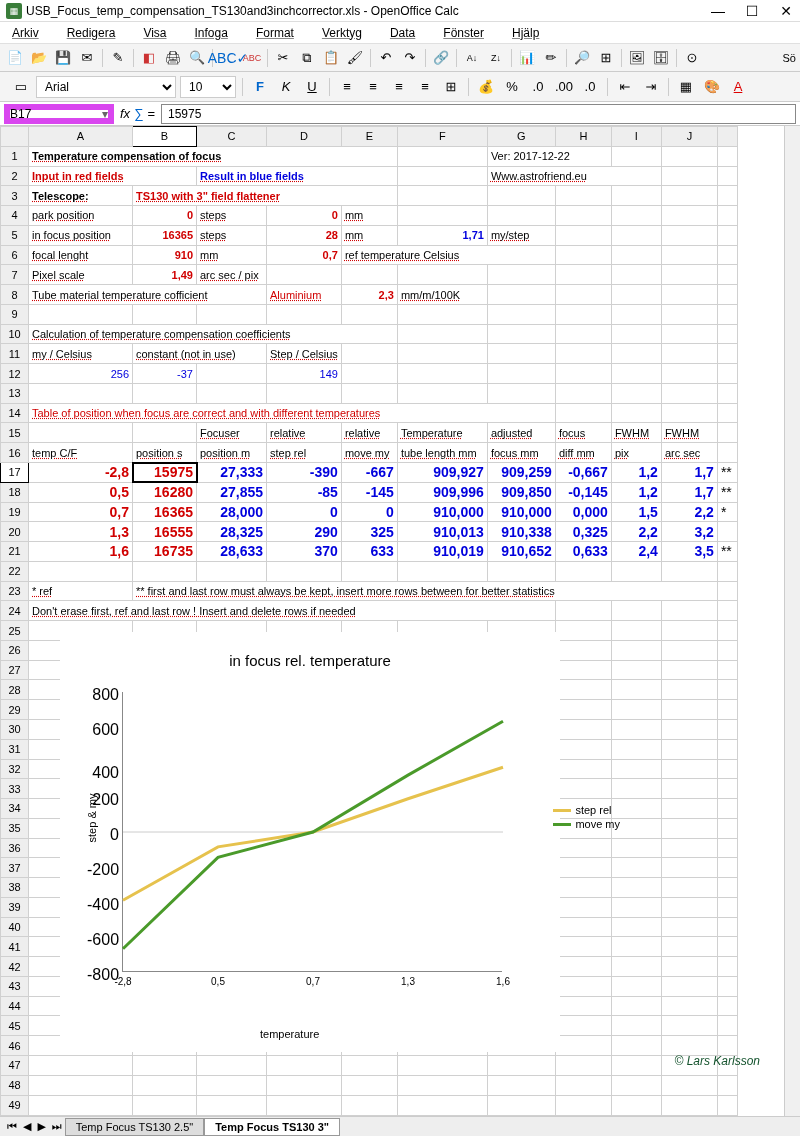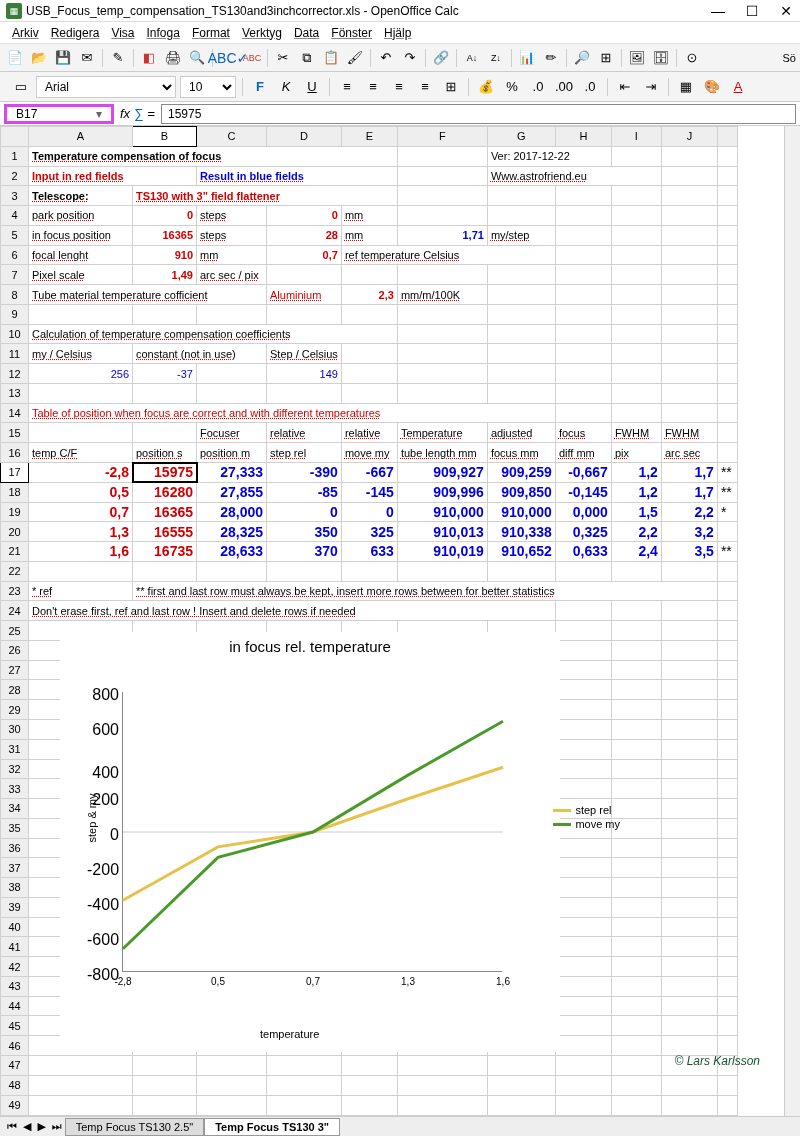--- a/index.html
+++ b/index.html
@@ -1,46 +1,46 @@
 <!DOCTYPE html>
 <html><head>
 <meta charset="utf-8">
 <style>
 * { margin:0; padding:0; box-sizing:border-box; font-family:Arial,sans-serif; }
 body { background:#fff; width:800px; height:1138px; overflow:hidden; font-size:11px; color:#000; }
 .title-bar { height:22px; background:#fff; display:flex; align-items:center; padding:0 6px; font-size:12px; border-bottom:1px solid #ddd; }
 .title-bar .doc-icon { width:16px; height:16px; margin-right:4px; background:#3a7d3a; border-radius:2px; display:inline-flex; align-items:center; justify-content:center; color:#fff; font-size:9px; }
 .title-bar .win-controls { margin-left:auto; display:flex; gap:18px; }
 .title-bar .win-controls span { width:16px; text-align:center; font-size:14px; cursor:default; }
-.menu-bar { height:22px; display:flex; align-items:center; gap:0; padding:0 6px; border-bottom:1px solid #e0e0e0; font-size:12px; }
+.menu-bar { height:22px; display:flex; align-items:center; gap:16px; padding:0 6px; border-bottom:1px solid #e0e0e0; font-size:12px; }
 .menu-bar span { padding:2px 6px; text-decoration:underline; text-decoration-color:#888; cursor:default; }
 .toolbar { height:28px; background:#f4f4f4; border-bottom:1px solid #ccc; display:flex; align-items:center; padding:0 4px; gap:2px; overflow:hidden; }
 .tb-btn { width:22px; height:22px; display:inline-flex; align-items:center; justify-content:center; border:1px solid transparent; border-radius:2px; font-size:13px; cursor:default; }
 .tb-sep { width:1px; height:18px; background:#ccc; margin:0 2px; }
 .format-bar { height:30px; background:#f4f4f4; border-bottom:1px solid #ccc; display:flex; align-items:center; padding:0 10px; gap:4px; }
 .format-bar select,.format-bar input { height:22px; font-size:12px; border:1px solid #ccc; background:#fff; padding:0 4px; }
 .cell-bar { height:24px; display:flex; align-items:center; border-bottom:1px solid #ccc; padding:0 4px; gap:6px; background:#fff; }
-.cell-name { width:110px; height:20px; border:3px solid #d946ef; background:#fff; display:flex; align-items:center; padding:0 9px; font-size:12px; }
+.cell-name { width:110px; height:20px; border:6px solid #d946ef; background:#fff; display:flex; align-items:center; padding:0 0; font-size:12px; }
 .cell-name .dd { margin-left:auto; color:#666; }
 .fx-icons { display:flex; gap:4px; font-size:13px; }
 .formula-input { flex:1; height:20px; border:1px solid #888; background:#fff; padding:0 6px; font-size:12px; display:flex; align-items:center; }
 .sheet-wrap { display:flex; height:990px; }
 table { border-collapse:collapse; table-layout:fixed; }
 th,td { border:1px solid #d0d0d0; height:19px; font-size:11px; padding:0 3px; white-space:nowrap; overflow:hidden; }
 th { background:#eee; font-weight:normal; text-align:center; }
 th.row { width:28px; }
 .colA{width:104px}.colB{width:64px}.colC{width:70px}.colD{width:64px}.colE{width:56px}.colF{width:90px}.colG{width:68px}.colH{width:56px}.colI{width:50px}.colJ{width:56px}
 .b{font-weight:bold}.red{color:#d00000}.blue{color:#0000dd}.u{text-decoration:underline;text-decoration-style:dotted;text-decoration-color:#d00000}
 td.r{text-align:right}
 tr.data td{font-size:14px}
 .cell-cursor { outline:2px solid #000; outline-offset:-1px; }
 .row-sel th.row { background:#fff; border:1px solid #000; }
 .col-sel { background:#fff; border:1px solid #000; }
 .chart { position:absolute; left:60px; top:506px; width:500px; height:420px; background:#fff; }
-.chart .ct{ text-align:center; font-size:15px; margin-top:6px; }
+.chart .ct{ text-align:center; font-size:15px; margin-top:20px; }
 .chart .plot { position:absolute; left:62px; top:60px; width:380px; height:280px; border-left:1px solid #888; border-bottom:1px solid #888; }
 .chart .yl { position:absolute; left:8px; top:180px; transform:rotate(-90deg); font-size:11px; }
 .chart .xl { position:absolute; left:200px; bottom:12px; font-size:11px; }
 .chart .leg { position:absolute; right:-60px; top:170px; font-size:11px; }
 .chart .leg div{display:flex;align-items:center;gap:4px;margin:2px 0}
 .chart .leg .sw{width:18px;height:3px;}
 .ytick{position:absolute;left:-36px;font-size:16px;width:32px;text-align:right}
 .xtick{position:absolute;bottom:-16px;font-size:10px;transform:translateX(-50%)}
 .watermark{position:absolute;right:40px;bottom:48px;color:#14532d;font-style:italic;font-size:12px}
 .tabs-bar{height:20px;background:#eee;border-top:1px solid #ccc;display:flex;align-items:center;padding:0 4px;gap:0;font-size:11px}
@@ -429,21 +429,21 @@
           <td class="b blue r">0,000</td>
           <td class="b blue r">1,5</td>
           <td class="b blue r">2,2</td>
           <td>*</td>
         </tr>
         <tr class=" data data data data data data data data data data data">
           <th class="row">20</th>
           <td class="b red r">1,3</td>
           <td class="b red r">16555</td>
           <td class="b blue r">28,325</td>
-          <td class="b blue r">350</td>
+          <td class="b blue r">290</td>
           <td class="b blue r">325</td>
           <td class="b blue r">910,013</td>
           <td class="b blue r">910,338</td>
           <td class="b blue r">0,325</td>
           <td class="b blue r">2,2</td>
           <td class="b blue r">3,2</td>
           <td></td>
         </tr>
         <tr class=" data data data data data data data data data data data">
           <th class="row">21</th>

